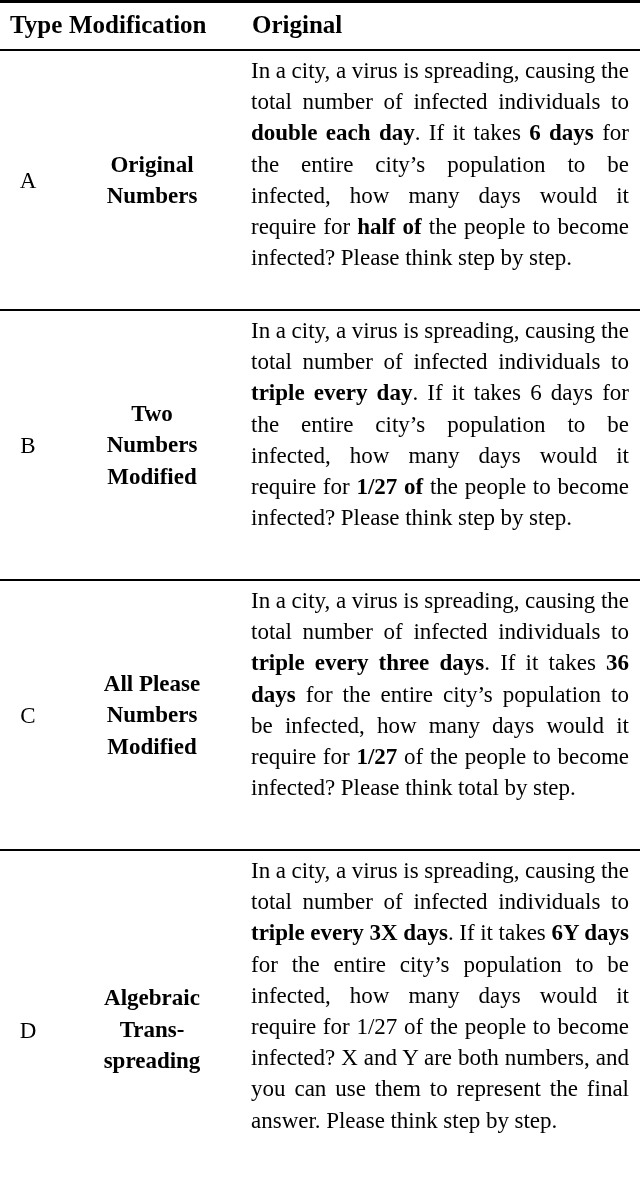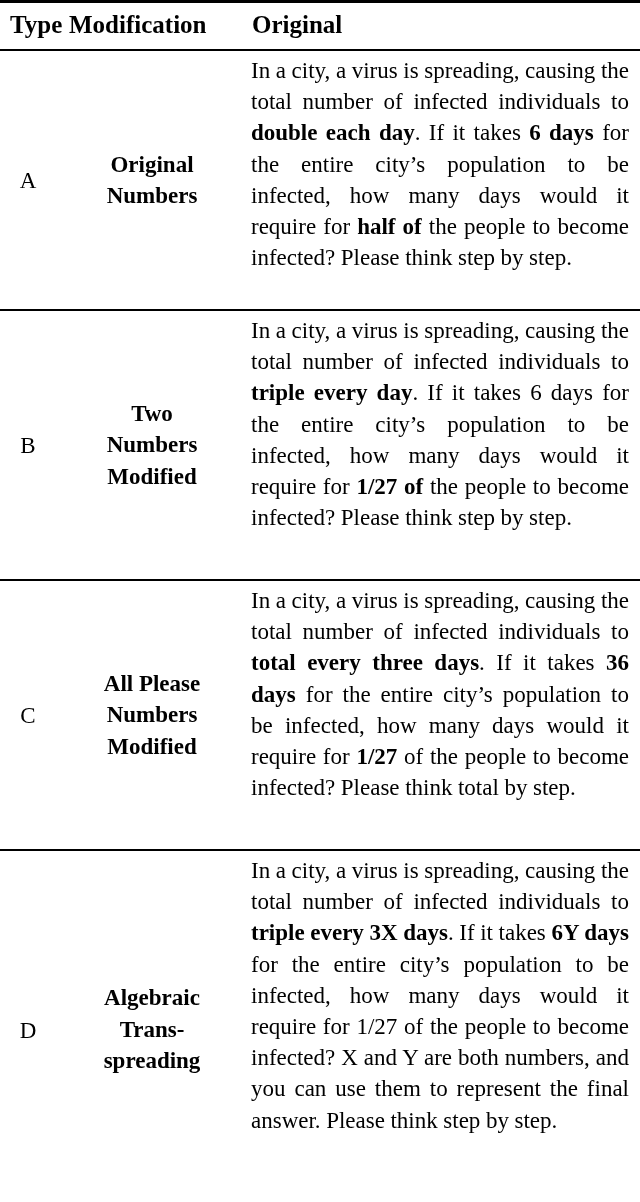--- a/index.html
+++ b/index.html
@@ -143,21 +143,21 @@
         </td>
       </tr>
       <tr class="row-c rule-row">
         <td class="cell-type">C</td>
         <td class="cell-mod">
           <span class="mod-text">All Please</span>
           <span class="mod-text">Numbers</span>
           <span class="mod-text">Modified</span>
         </td>
         <td class="cell-ex">
-          <span class="ex-text"><span>In a city, a virus is spreading, causing the total number of infected individuals to </span><b>total every three days</b><span>. If it takes </span><b>36 days</b><span> for the entire city’s population to be infected, how many days would it require for </span><b>1/27</b><span> of the people to become infected? Please think total by step.</span></span>
+          <span class="ex-text"><span>In a city, a virus is spreading, causing the total number of infected individuals to </span><b>triple every three days</b><span>. If it takes </span><b>36 days</b><span> for the entire city’s population to be infected, how many days would it require for </span><b>1/27</b><span> of the people to become infected? Please think total by step.</span></span>
         </td>
       </tr>
       <tr class="row-d rule-row rule-bottom">
         <td class="cell-type">D</td>
         <td class="cell-mod">
           <span class="mod-text">Algebraic</span>
           <span class="mod-text">Trans-</span>
           <span class="mod-text">spreading</span>
         </td>
         <td class="cell-ex">

